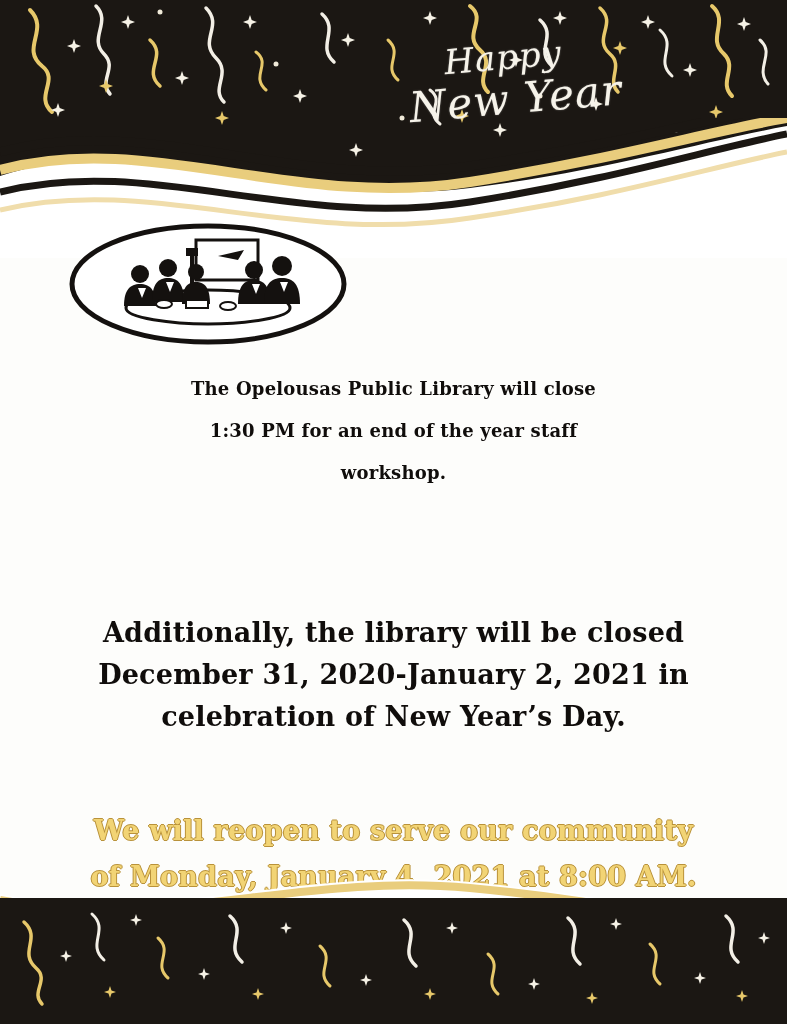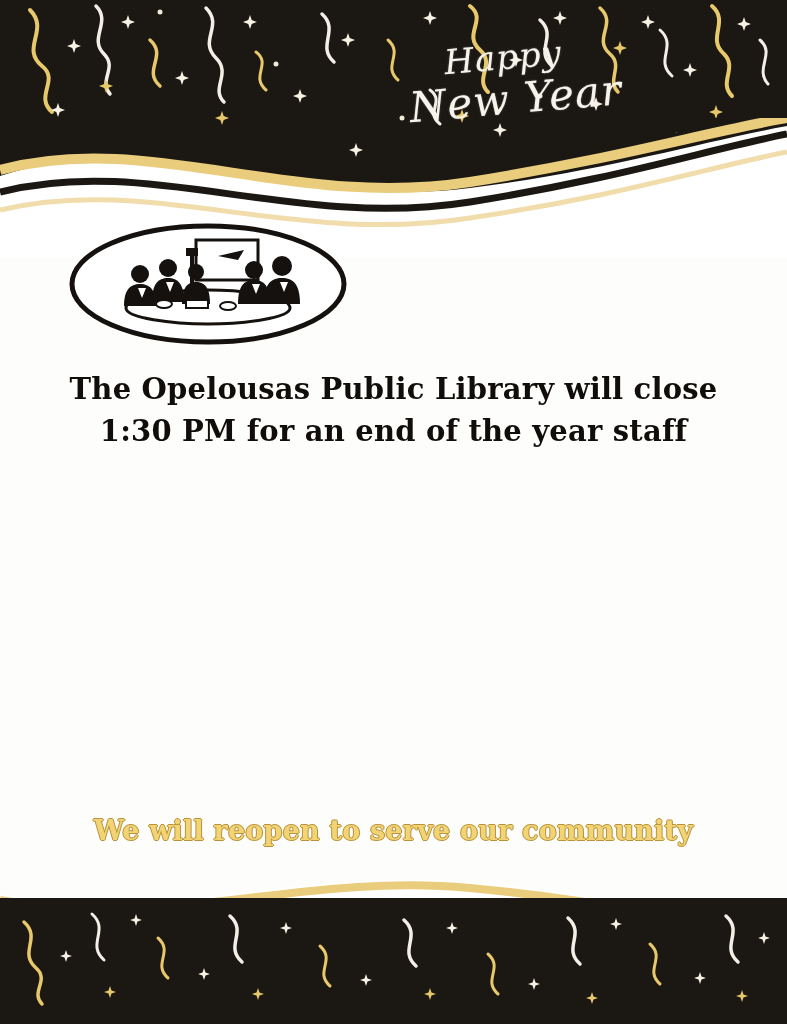--- a/index.html
+++ b/index.html
@@ -90,21 +90,21 @@
     position: absolute;
     left: 24px;
     width: 739px;
     text-align: center;
     color: #100d0b;
     font-family: "DejaVu Serif", serif;
     font-weight: bold;
   }
   .para-1 {
     top: 368px;
-    font-size: 29px;
+    font-size: 18px;
     line-height: 42px;
     letter-spacing: 0.2px;
   }
   .para-2 {
     top: 612px;
     font-size: 27px;
     line-height: 42px;
     letter-spacing: 0.2px;
   }
   .para-3 {
@@ -247,25 +247,32 @@
   </div>
 
   <div class="script-title">
     <span class="l1">Happy</span>
     <span class="l2">New Year</span>
   </div>
 
   <div class="body-text para-1">
     <span class="line">The Opelousas Public Library will close</span>
     <span class="line">1:30 PM for an end of the year staff</span>
-  </div>
-
+    <span class="line">workshop.</span>
+  </div>
+
+  <div class="body-text para-2">
+    <span class="line">Additionally, the library will be closed</span>
+    <span class="line">December 31, 2020-January 2, 2021 in</span>
+    <span class="line">celebration of New Year’s Day.</span>
+  </div>
 
   <div class="body-text para-3">
     <span class="line">We will reopen to serve our community</span>
+    <span class="line">of Monday, January 4, 2021 at 8:00 AM.</span>
   </div>
 
   <div class="wave-wrap-bottom">
     <svg width="787" height="90" viewBox="0 0 787 90">
       <path d="M0,52 C160,84 300,24 470,40 C620,54 706,80 787,86 L787,90 L0,90 Z" fill="#ffffff"></path>
       <path d="M0,58 C160,90 300,30 470,46 C620,60 706,84 787,90" fill="none" stroke="#e9cd7d" stroke-width="8"></path>
     </svg>
   </div>
 
   <div class="bottom-band">

